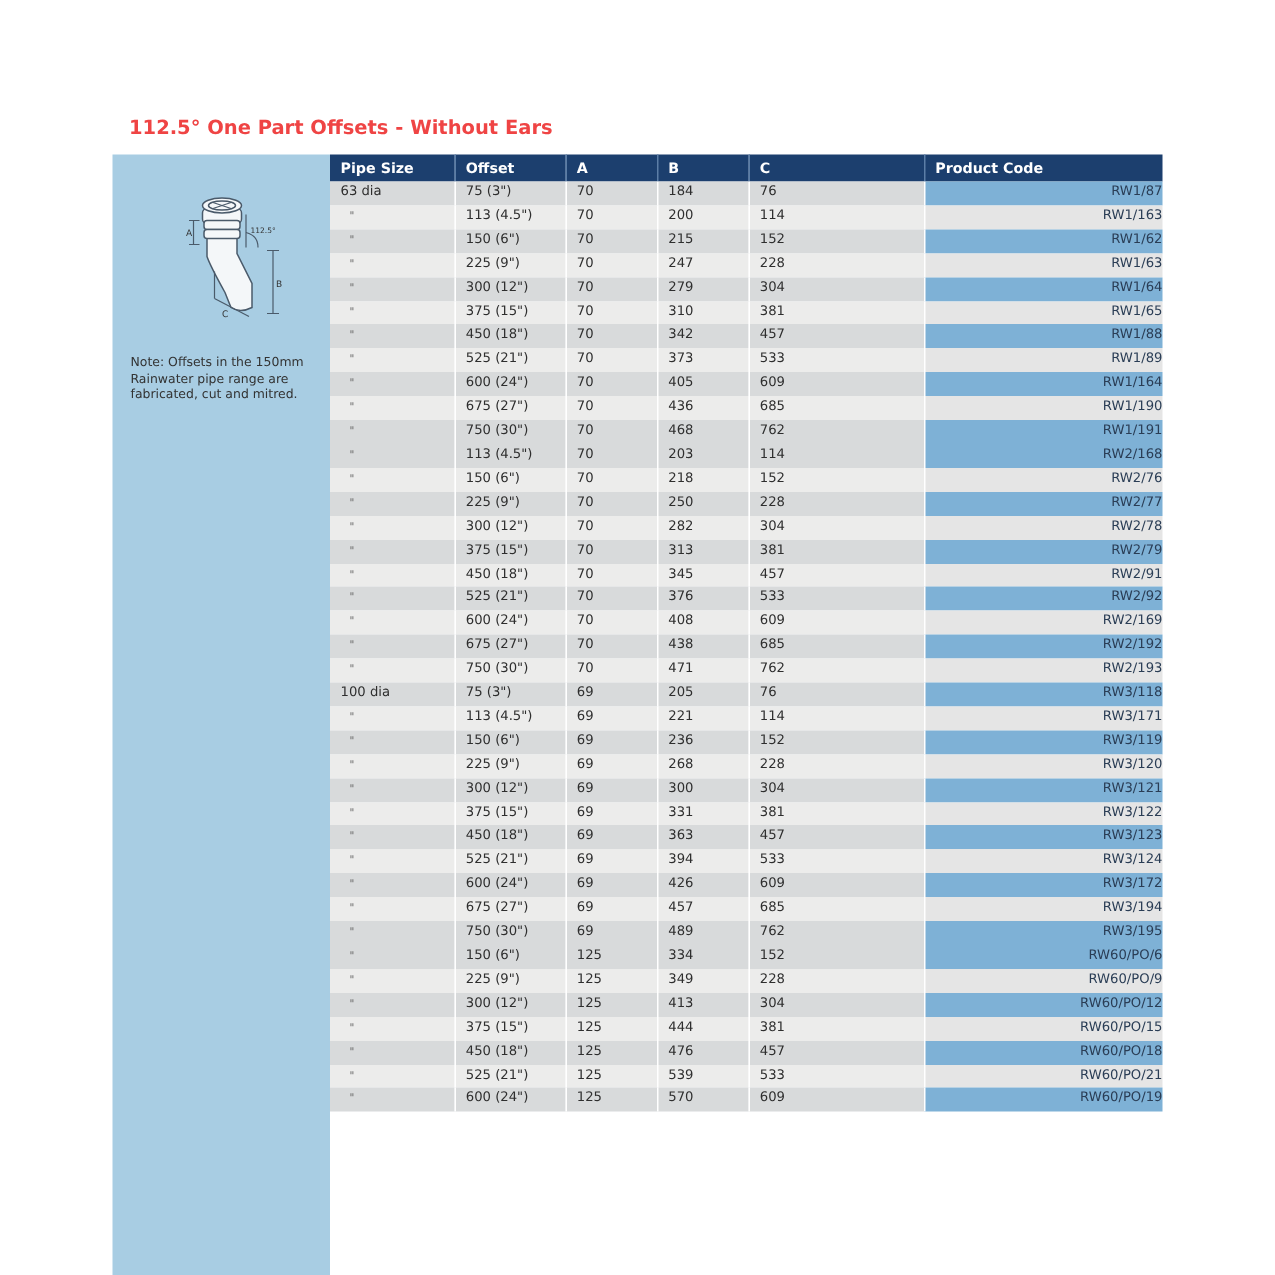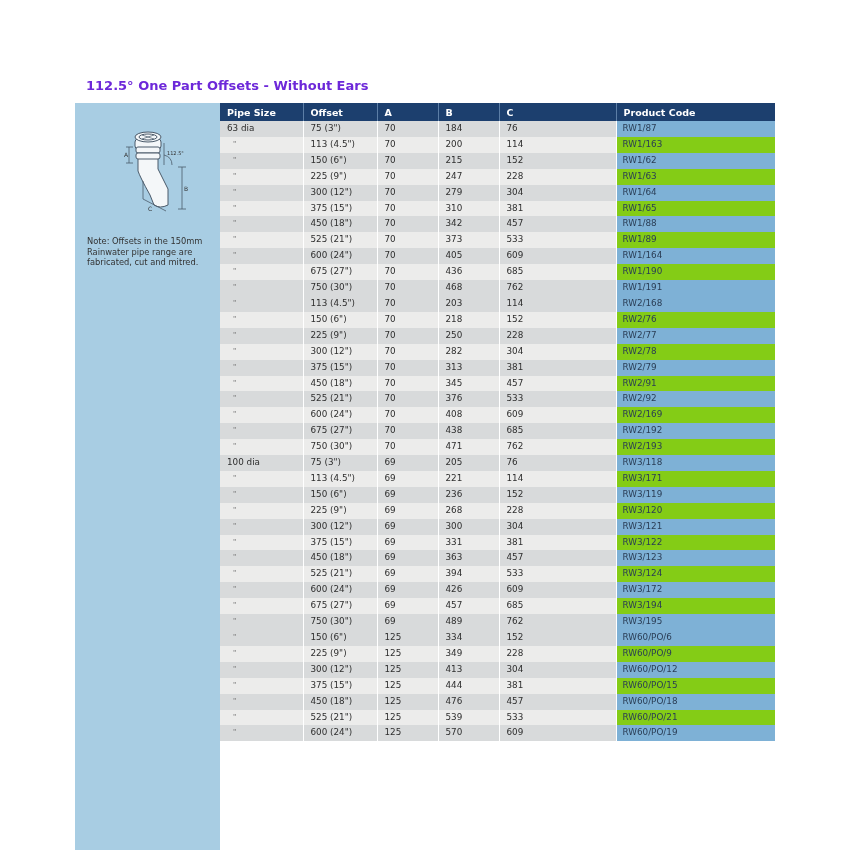--- a/index.html
+++ b/index.html
@@ -1,19 +1,19 @@
 <!DOCTYPE html>
 <html><head>
   <meta charset="utf-8">
   <style>
     html, body { margin: 0; padding: 0; background: #ffffff; }
     body { width: 850px; height: 850px; position: relative; font-family: "DejaVu Sans", sans-serif; overflow: hidden; }
     .title {
       position: absolute; left: 86px; top: 78px;
-      font-size: 13px; font-weight: bold; color: #6d28d9; letter-spacing: 0px;
+      font-size: 13px; font-weight: bold; color: #ef4444; letter-spacing: 0px;
       font-family: "DejaVu Sans", sans-serif;
     }
     .panel {
       position: absolute; left: 75px; top: 103px; width: 145px; height: 764px;
       background: #a8cde3;
     }
     .diagram { position: absolute; left: 27px; top: 22px; width: 100px; height: 90px; }
     .note {
       position: absolute; left: 12px; top: 133px; width: 130px;
       font-size: 8.3px; line-height: 10.5px; color: #333;
@@ -29,23 +29,23 @@
       border-right: 1px solid #5c7ea6;
     }
     .tbl th:last-child { border-right: none; }
     .tbl td {
       height: 15.9px; padding: 0 0 0 7px; white-space: nowrap;
       border-right: 1px solid #ffffff; line-height: 15.9px;
     }
     .tbl tr.odd td { background: #d8dadb; }
     .tbl tr.even td { background: #ececeb; }
     .tbl tr.odd td.code { background: #7eb1d6; color: #2a3d55; }
-    .tbl tr.even td.code { background: #84cc16; color: #2a3d55; }
+    .tbl tr.even td.code { background: #e5e5e5; color: #2a3d55; }
     .tbl td.ditto { padding-left: 13px; font-size: 7px; color: #666; }
-    .tbl td.code { border-right: none; padding-left: 6px; }
+    .tbl td.code { border-right: none; padding-left: 6px; text-align: right; }
   </style>
 </head>
 <body>
 
 <div class="title">112.5° One Part Offsets - Without Ears</div>
 
 <div class="panel">
   <svg class="diagram" viewBox="0 0 100 90">
     <g fill="#f4f7f9" stroke="#4a5a6a" stroke-width="1">
       <path d="M36 26 L36 46 Q38 52 48 70 L52 80 Q58 84 66 80 L66 64 Q62 56 56 44 L56 26 Z"></path>

